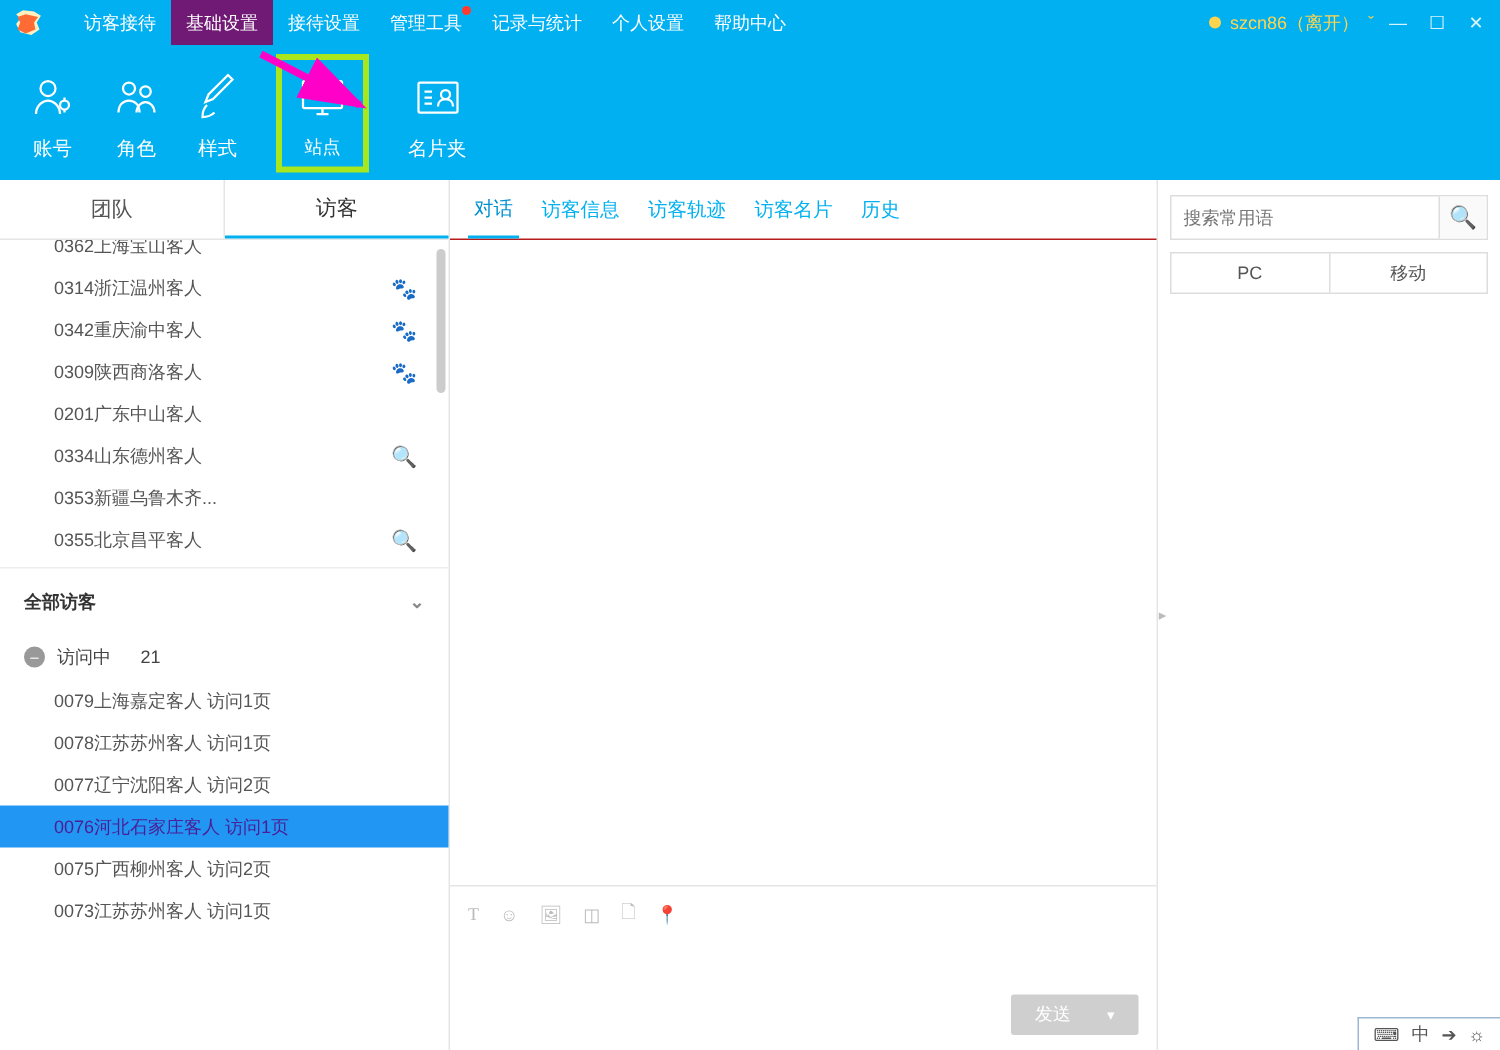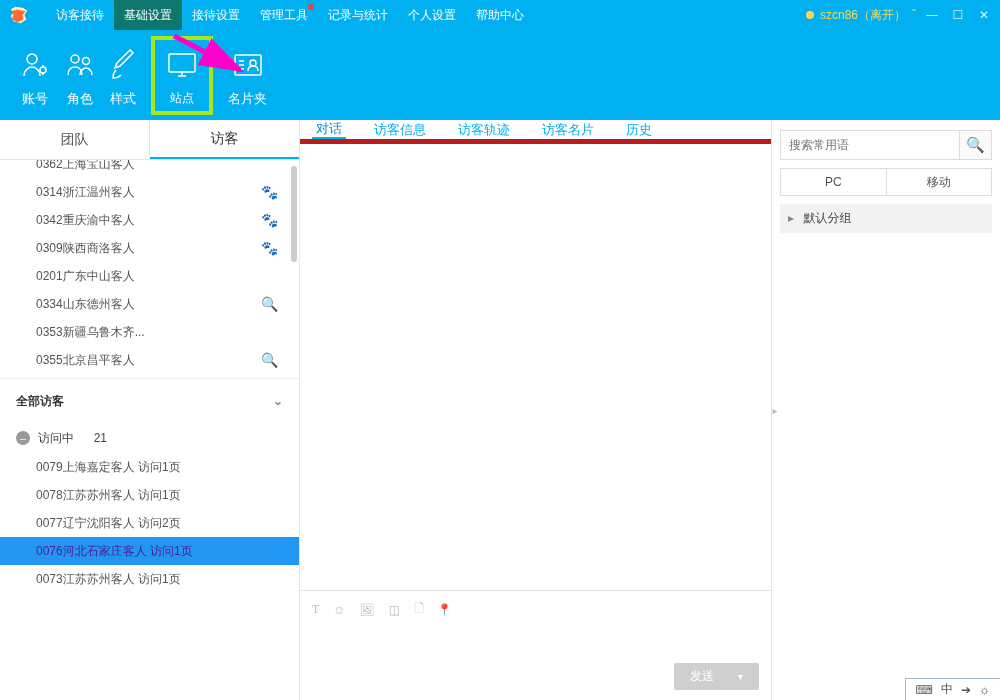--- a/index.html
+++ b/index.html
@@ -2,27 +2,27 @@
 <html><head>
 <meta charset="utf-8">
 <style>
   *{box-sizing:border-box;margin:0;padding:0;font-family:"Microsoft YaHei",Arial,sans-serif;font-size:12px;-webkit-user-select:none;user-select:none}
   body{width:1000px;height:700px;overflow:hidden;background:#fff;position:relative}
   .topbar{height:30px;background:#00b0f0;display:flex;align-items:center;color:#fff;padding-left:8px}
   .logo{width:22px;height:22px;margin-right:16px;display:flex;align-items:center;justify-content:center}
   .logo svg{width:22px;height:22px}
   .menu{display:flex;height:100%}
   .menu-item{padding:0 10px;display:flex;align-items:center;height:100%;cursor:pointer;position:relative;font-size:13px}
-  .menu-item.active{background:#0f766e}
+  .menu-item.active{background:#701a75}
   .menu-item .dot{width:6px;height:6px;border-radius:50%;background:#ff3b30;position:absolute;top:4px;right:4px}
   .top-right{margin-left:auto;display:flex;align-items:center;padding-right:6px;gap:6px}
   .user{color:#ffd54f;display:flex;align-items:center;gap:6px;cursor:pointer}
   .user .bullet{width:8px;height:8px;border-radius:50%;background:#ffd54f;display:inline-block}
   .winbtn{width:20px;height:20px;display:flex;align-items:center;justify-content:center;color:#fff;cursor:pointer;opacity:.85}
-  .toolbar{height:90px;background:#00b0f0;display:flex;align-items:flex-start;padding:18px 0 0 20px;gap:15px}
+  .toolbar{height:90px;background:#00b0f0;display:flex;align-items:flex-start;padding:18px 0 0 20px;gap:26px}
   .tool,.tool-inner{display:flex;flex-direction:column;align-items:center;color:#fff;cursor:pointer;gap:8px}
   .tool-icon{height:34px;display:flex;align-items:center;justify-content:center}
   .tool-icon svg{stroke:#fff;fill:none;stroke-width:1.5}
   .tool span{font-size:13px}
   .highlight{border:4px solid #a8e61d;padding:8px 10px 4px 10px;margin-top:-12px}
   .arrow-svg{position:absolute;top:30px;left:170px;pointer-events:none}
   .content{display:flex;height:calc(100% - 120px)}
   .left{width:300px;border-right:1px solid #e5e5e5;display:flex;flex-direction:column;position:relative;height:100%}
   .left-tabs{display:flex;height:40px;border-bottom:1px solid #e5e5e5}
   .left-tab{flex:1;display:flex;align-items:center;justify-content:center;cursor:pointer;color:#555;font-size:14px}
@@ -33,21 +33,21 @@
   .row .glyph{margin-left:auto;color:#888;font-size:14px;width:14px;text-align:center}
   .row.first{margin-top:-14px}
   .vlist .sb{position:absolute;right:2px;top:6px;width:6px;height:96px;background:#ccc;border-radius:3px;cursor:pointer}
   .section{padding:0 16px;display:flex;align-items:center;height:44px;color:#333;font-size:14px;font-weight:700}
   .section .chev{margin-left:auto;color:#888;cursor:pointer}
   .sub-head{display:flex;align-items:center;padding:0 16px;height:30px;color:#444;font-size:13px;gap:8px;cursor:pointer}
   .sub-head .disc{width:14px;height:14px;border-radius:50%;background:#999;color:#fff;font-size:10px;display:flex;align-items:center;justify-content:center}
   .sub .row{padding-left:36px}
   .sub .row.sel{background:#2196f3;color:#4c1d95}
   .middle{flex:1;display:flex;flex-direction:column;border-right:1px solid #e5e5e5;position:relative;height:100%}
-  .mtabs{display:flex;height:24px;border-bottom:5px solid #b91c1c;align-items:center;padding:0 12px;gap:24px}
+  .mtabs{display:flex;height:40px;border-bottom:1px solid #b91c1c;align-items:center;padding:0 12px;gap:11px}
   .mtab{color:#00b0f0;font-size:13px;padding:0 4px;cursor:pointer;height:100%;display:flex;align-items:center}
   .mtab.active{color:#0090d0;border-bottom:2px solid #00b0f0}
   .chat-body{flex:1}
   .composer{border-top:1px solid #e5e5e5;padding:8px 12px 10px 12px;display:flex;flex-direction:column;min-height:110px}
   .comp-icons{display:flex;gap:14px;color:#bbb;font-size:16px;align-items:center}
   .comp-icons span{cursor:pointer}
   .comp-input{flex:1}
   .send-row{display:flex;justify-content:flex-end}
   .send-btn{background:#cfcfcf;color:#fff;border:none;padding:5px 16px;border-radius:2px;cursor:pointer;display:flex;align-items:center;gap:24px}
   .right{width:228px;display:flex;flex-direction:column;padding:10px 8px;height:100%;position:relative}
@@ -219,20 +219,21 @@
       <div class="sub-head">
         <span class="disc">–</span>
         <span>访问中</span>&nbsp;
         <span>21</span>
       </div>
       <div id="sessions">
           <div class="row">0079上海嘉定客人 访问1页</div>
           <div class="row">0078江苏苏州客人 访问1页</div>
           <div class="row">0077辽宁沈阳客人 访问2页</div>
           <div class="row sel">0076河北石家庄客人 访问1页</div>
+          <div class="row">0075广西柳州客人 访问2页</div>
           <div class="row">0073江苏苏州客人 访问1页</div>
         </div>
     </div>
   </div>
 
   <div class="middle">
     <div class="mtabs" id="mtabs">
         <div class="mtab active">对话</div>
         <div class="mtab">访客信息</div>
         <div class="mtab">访客轨迹</div>
@@ -262,23 +263,20 @@
   <div class="right">
     <div class="expand-handle">▸</div>
     <div class="search-wrap">
       <input placeholder="搜索常用语" style="">
       <div class="search-btn">🔍</div>
     </div>
     <div class="device-tabs" id="device-tabs">
         <div class="device-tab">PC</div>
         <div class="device-tab">移动</div>
       </div>
-    <div class="group">
-      <span>默认分组</span>
-    </div>
   </div>
 </div>
 
 <div class="ime">
   <span>⌨</span>
   <span>中</span>
   <span>➔</span>
   <span>☼</span>
 </div>
 

